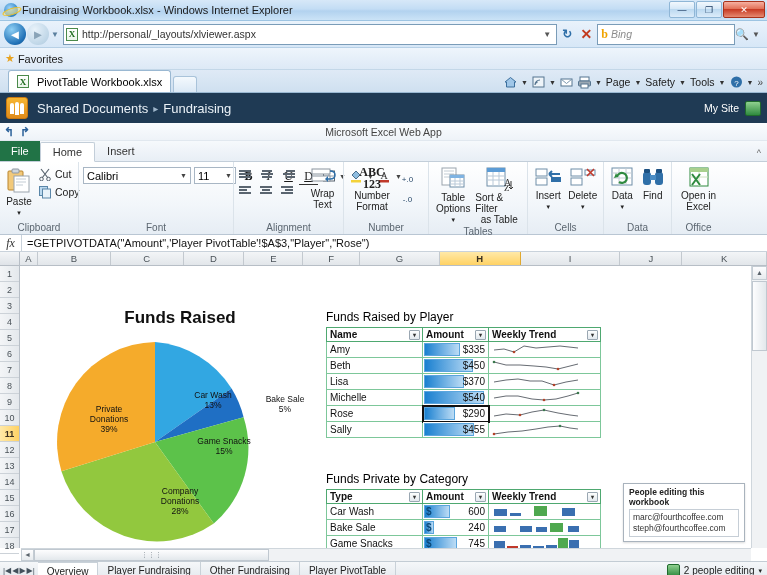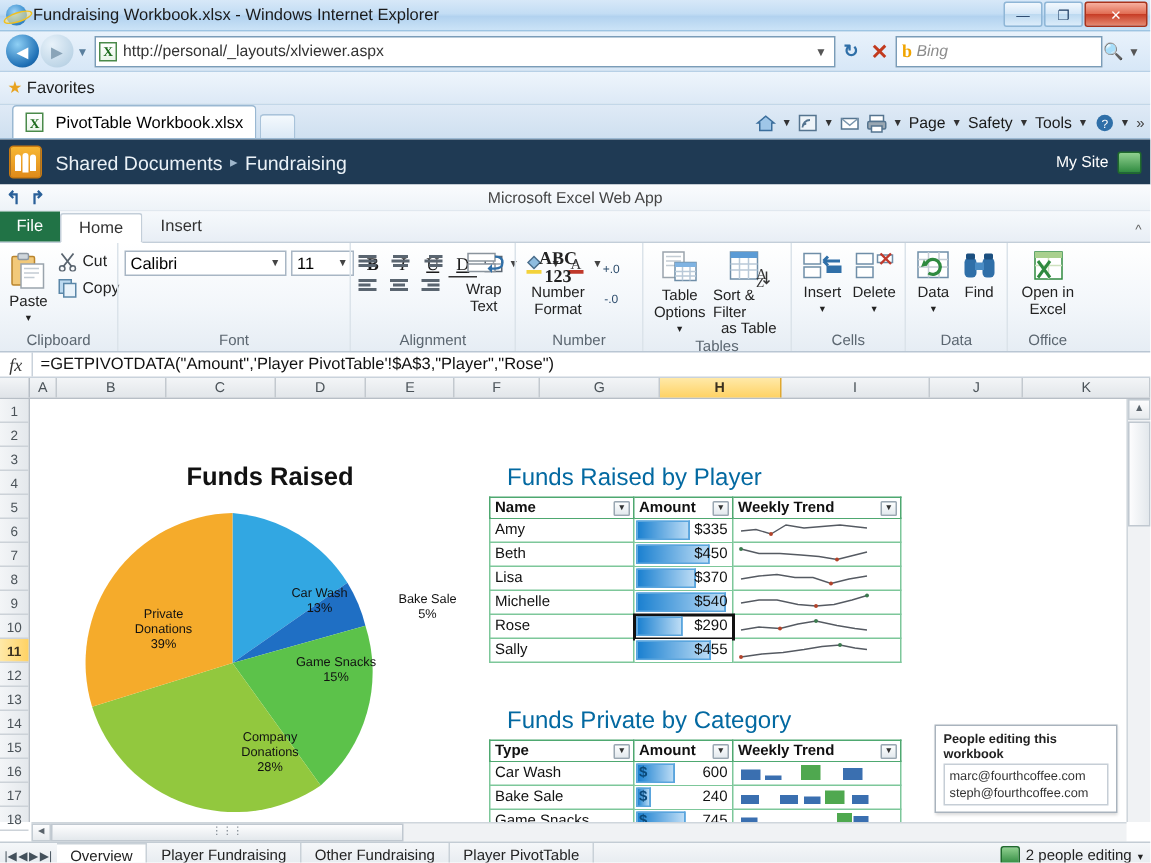--- a/index.html
+++ b/index.html
@@ -265,21 +265,21 @@
   .chart-title {
     text-align:center; font-size:17px; font-weight:bold; color:#111;
     font-family:"Liberation Sans",sans-serif;
   }
   .pie-lbl {
     position:absolute; font-size:8.5px; color:#111; text-align:center; line-height:10px;
     font-family:"Liberation Sans",sans-serif;
   }
 
   
-  .tbl-title { font-size:16px; color:#0369a1; margin-bottom:3px;margin-left:12px; }
+  .tbl-title { font-size:12px; color:#000000; margin-bottom:3px; }
   .xtbl { border-collapse:collapse; font-size:10px; }
   .xtbl th {
     background:#fff; border:1px solid #4ea870; font-weight:bold;
     text-align:left; padding:1px 3px; height:14px; color:#111;
     position:relative;
   }
   .xtbl td { border:1px solid #7dc79a; padding:1px 3px; height:15px; color:#111; background:#fff;}
   .filt {
     position:absolute; right:2px; top:2px; width:11px; height:10px;
     background:linear-gradient(to bottom,#fdfefe,#e3e9ee);

